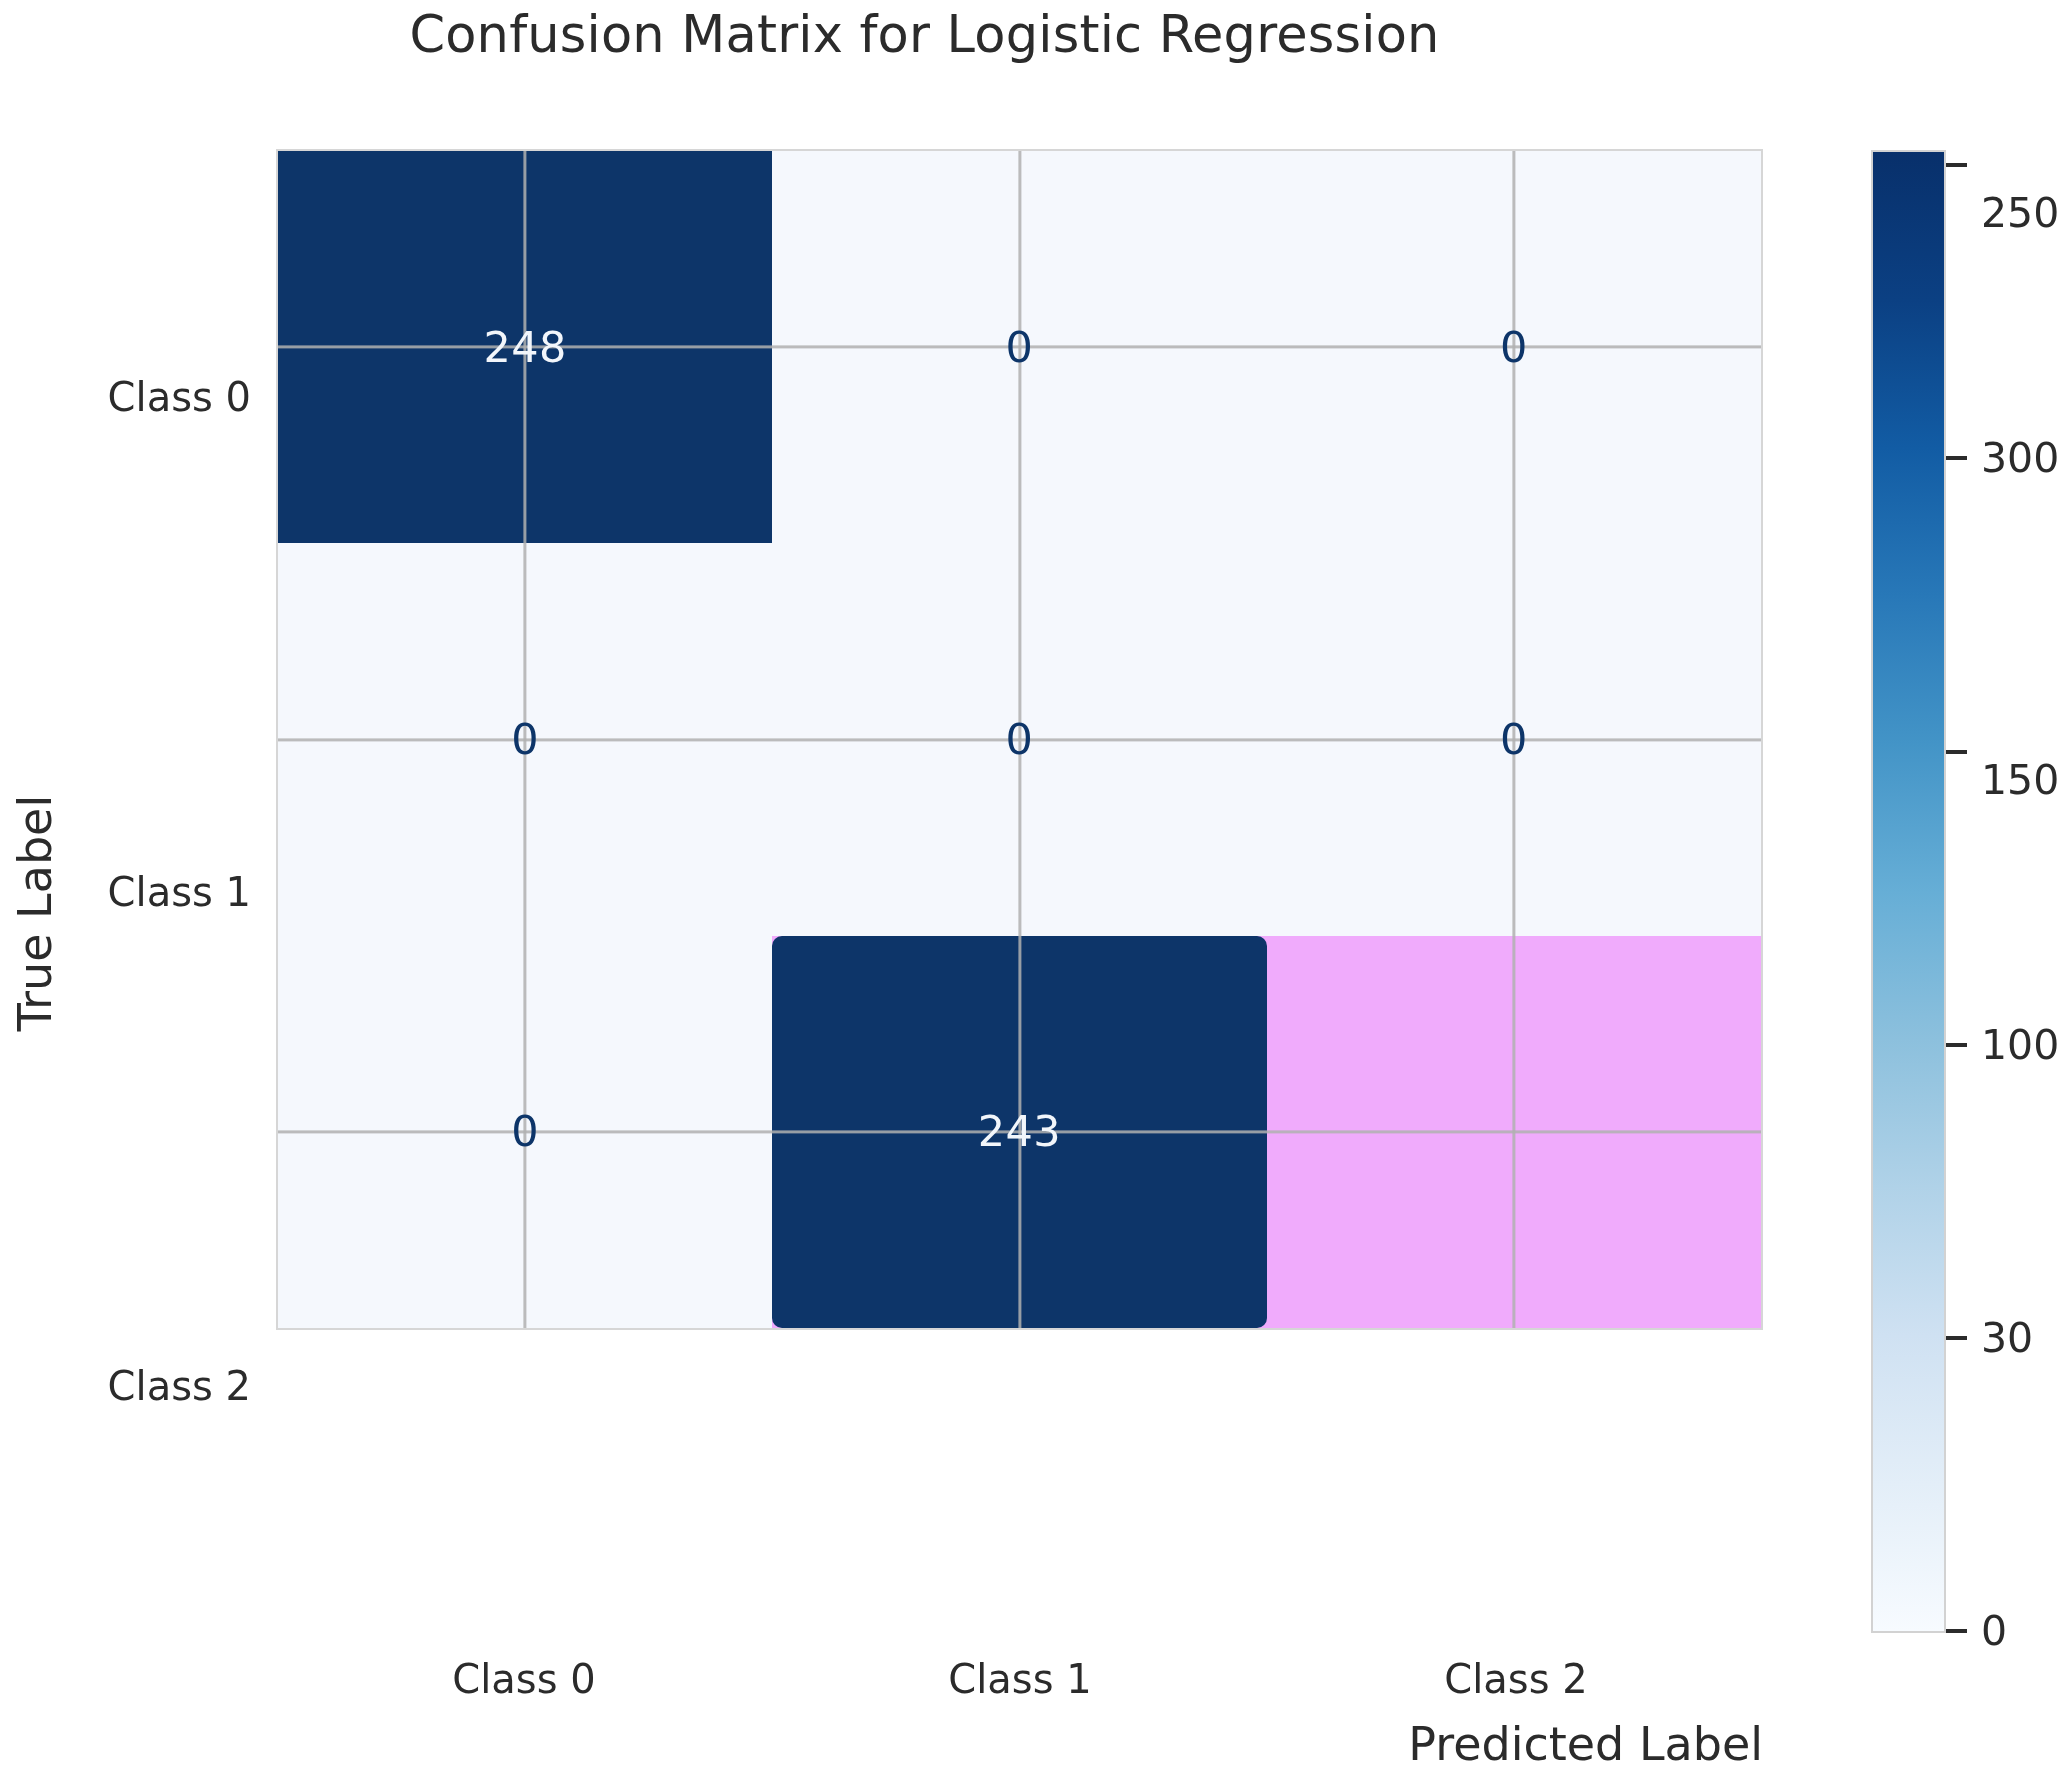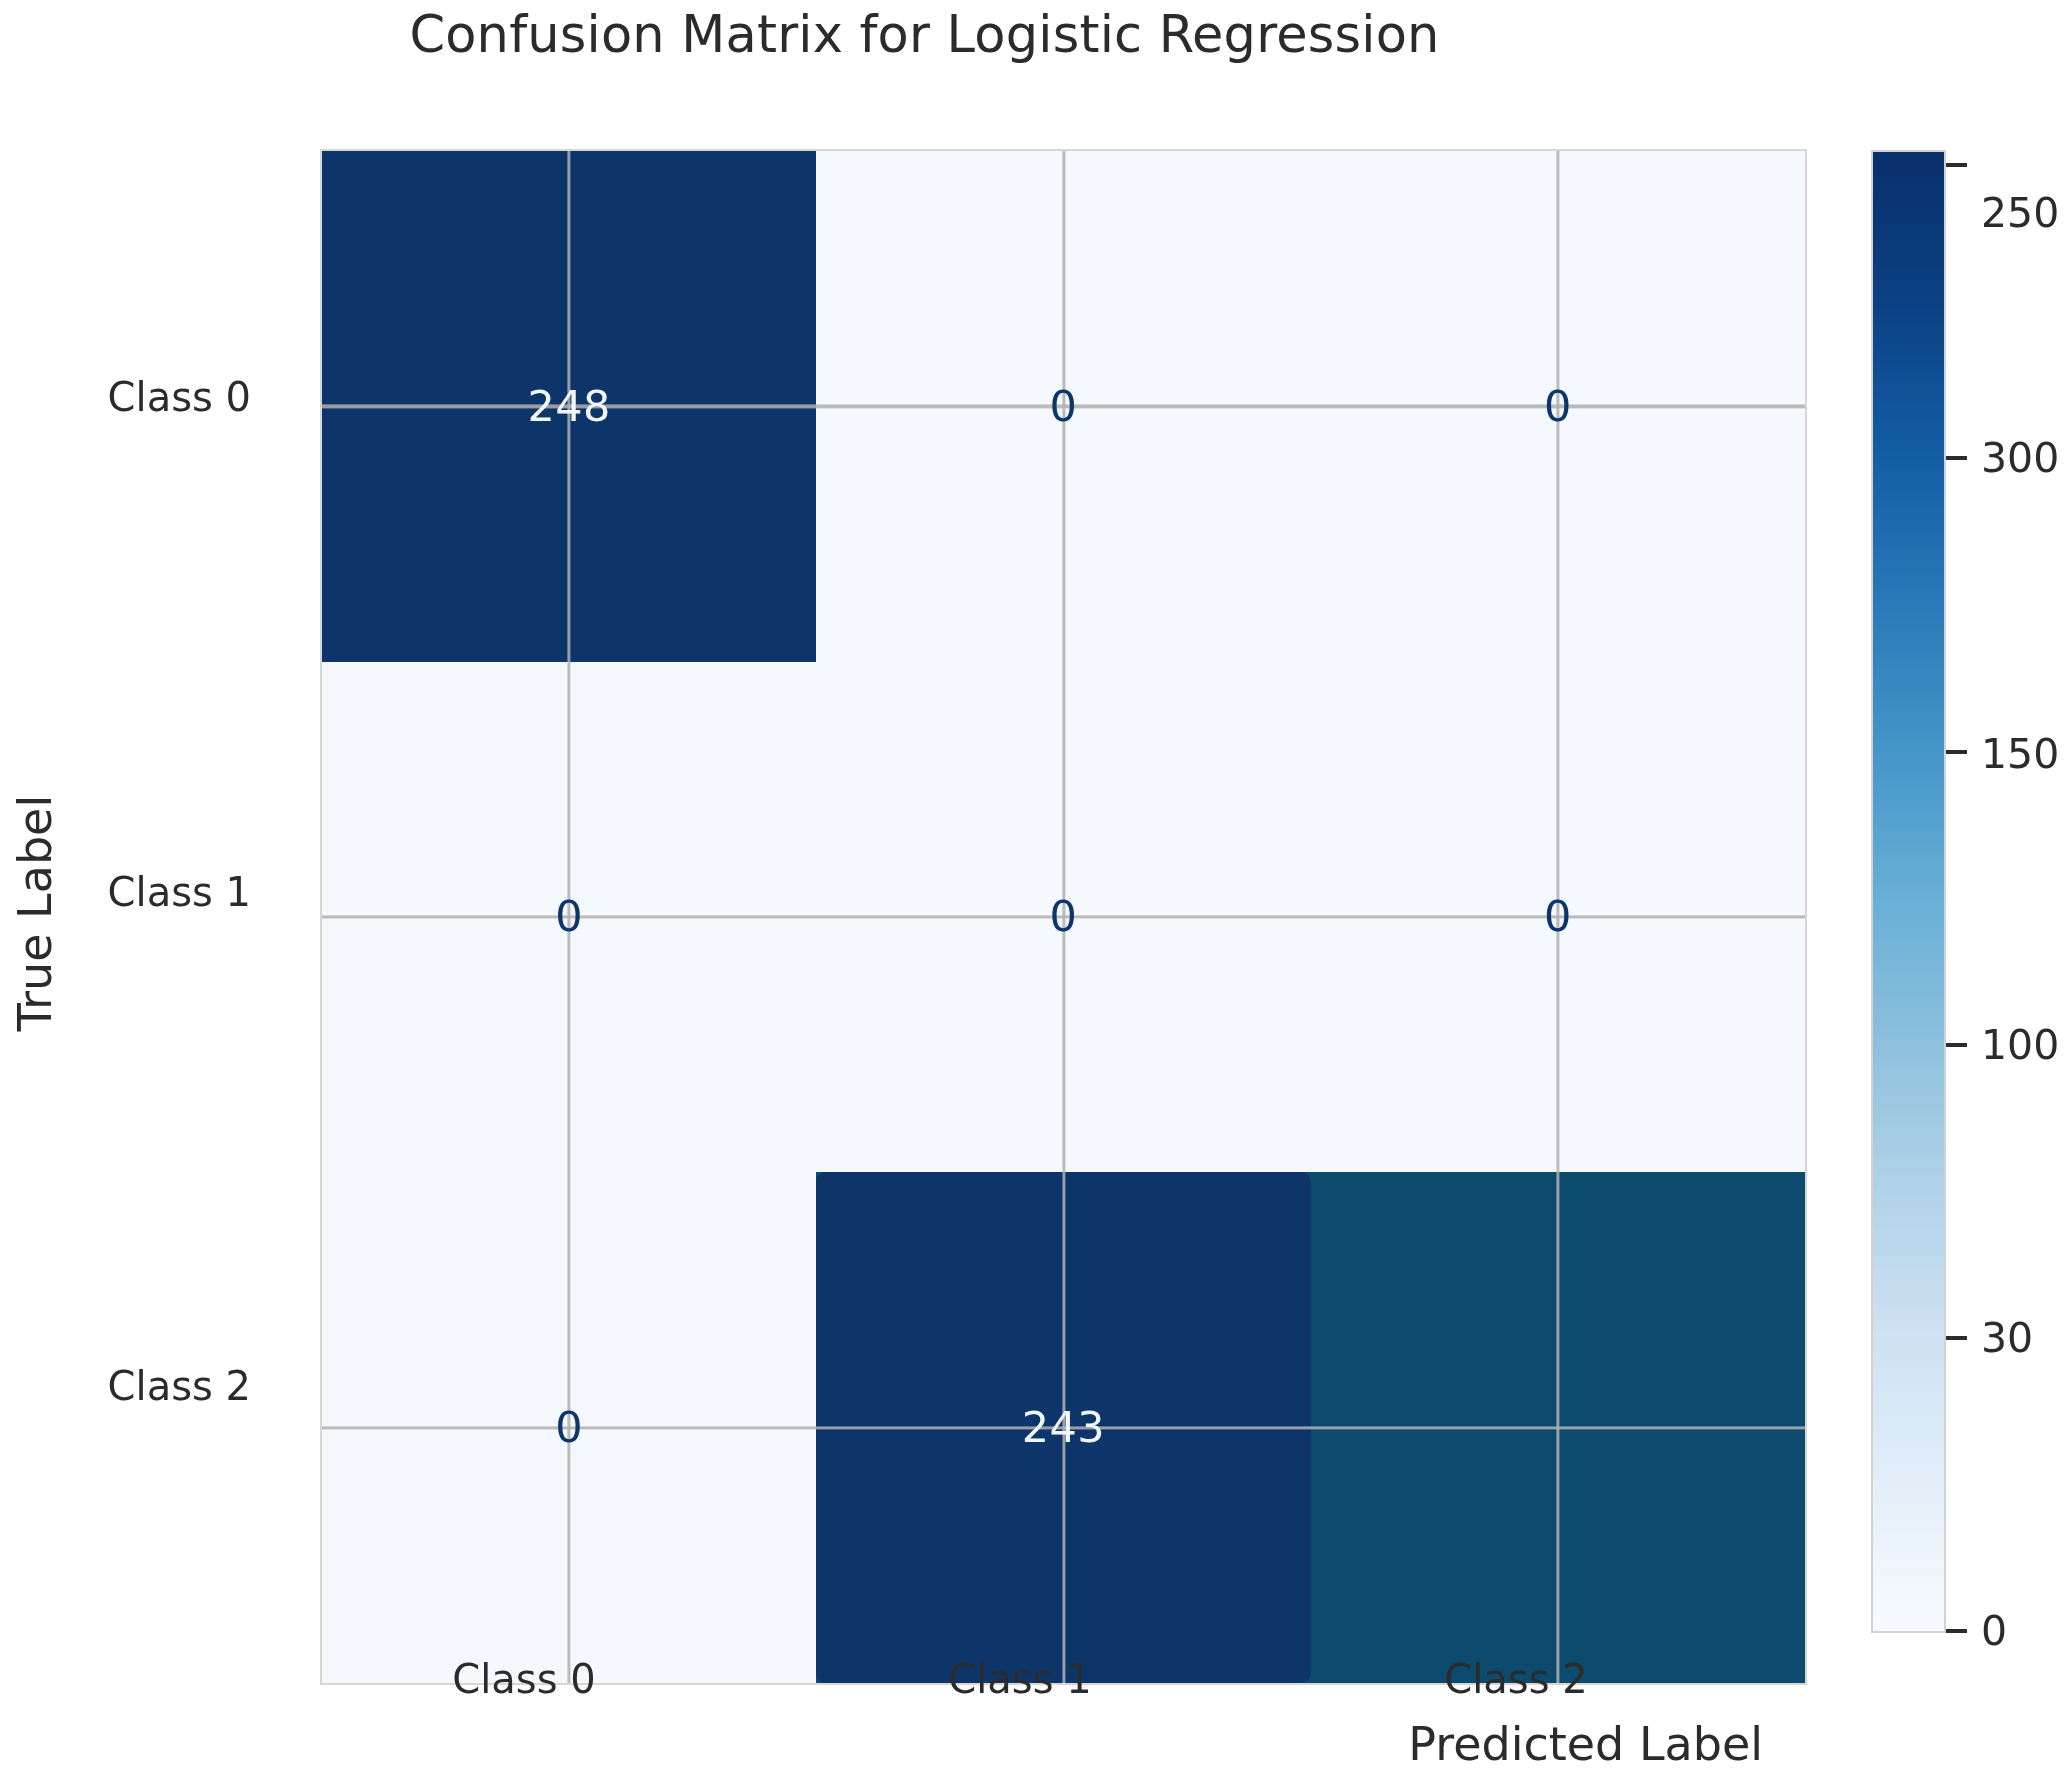--- a/index.html
+++ b/index.html
@@ -35,26 +35,25 @@
     letter-spacing: 0.2px;
     white-space: nowrap;
   }
 
   
   #plot-area {
     position: absolute;
     left: 276px;
     top: 149px;
     width: 1487px;
-    height: 1536px;
+    height: 1181px;
     box-sizing: border-box;
     border: 2.4px solid #d6d6d6;
-    background: #0c4a6e;
+    background: #f0abfc;
     overflow: hidden;
-    margin-left: 44px;
   }
 
   #heatmap-grid {
     position: absolute;
     inset: 0;
     display: grid;
     grid-template-columns: repeat(3, 1fr);
     grid-template-rows: repeat(3, 1fr);
   }
 
@@ -251,21 +250,21 @@
   <div id="colorbar-wrap">
     <div id="colorbar"></div>
 
     <div class="cb-tick" style="top:15px;"></div>
     <div class="cb-ticklabel" style="top:15px;margin-top:48px;">250</div>
 
     <div class="cb-tick" style="top:308px;"></div>
     <div class="cb-ticklabel" style="top:308px;">300</div>
 
     <div class="cb-tick" style="top:602px;"></div>
-    <div class="cb-ticklabel" style="top:604px;">150</div>
+    <div class="cb-ticklabel" style="top:630px;">150</div>
 
     <div class="cb-tick" style="top:895px;"></div>
     <div class="cb-ticklabel" style="top:895px;">100</div>
 
     <div class="cb-tick" style="top:1188px;"></div>
     <div class="cb-ticklabel" style="top:1188px;">30</div>
 
     <div class="cb-tick" style="top:1481px;"></div>
     <div class="cb-ticklabel" style="top:1481px;">0</div>
   </div>

